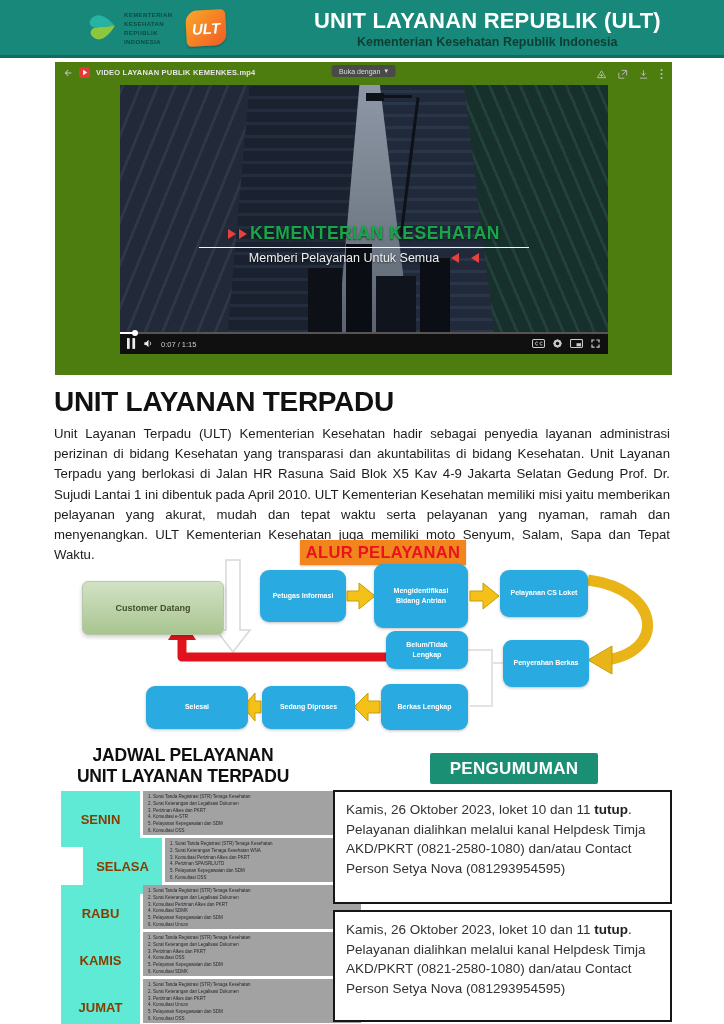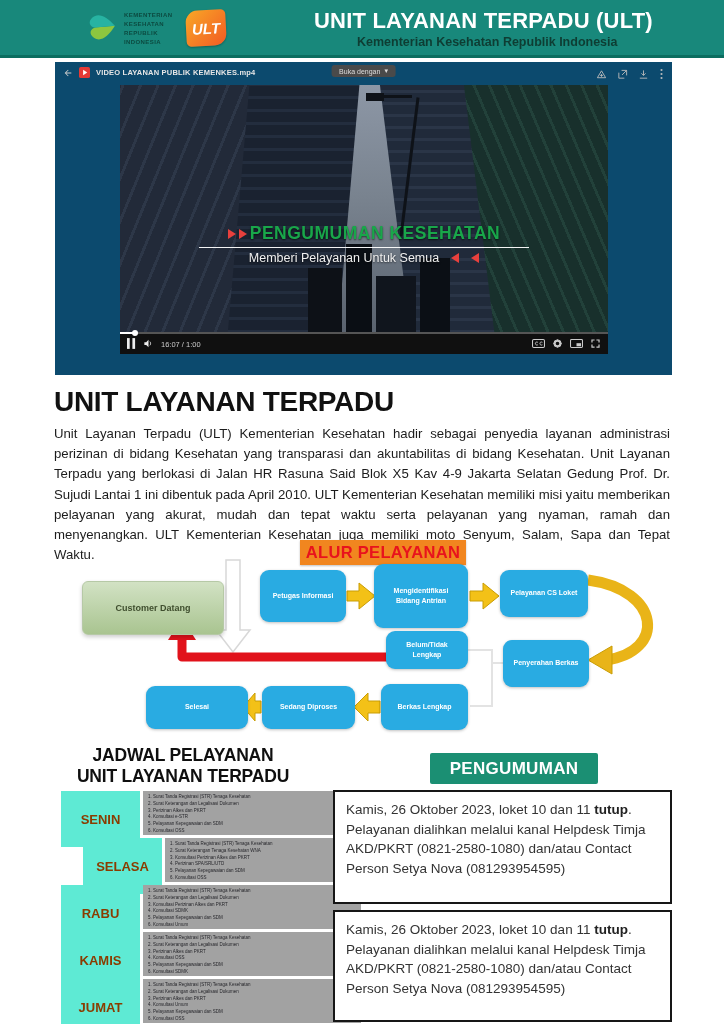--- a/index.html
+++ b/index.html
@@ -16,21 +16,21 @@
              background:linear-gradient(135deg,#f9a826,#f15a24);
              border-radius:12px 5px 12px 5px;transform:rotate(-3deg);
              display:flex;align-items:center;justify-content:center;
              color:#fff;font-weight:bold;font-size:15px;font-style:italic;
              box-shadow:0 1px 2px rgba(0,0,0,.3);}
   .hdr-title{position:absolute;left:314px;top:8px;color:#fff;font-size:22px;font-weight:800;
              letter-spacing:.2px;}
   .hdr-sub{position:absolute;left:314px;top:35px;color:#0e3d33;font-size:12.5px;font-weight:bold;margin-left:43px;}
 
   
-  #player{position:absolute;left:55px;top:62px;width:617px;height:313px;background:#0c4a6e;}
+  #player{position:absolute;left:55px;top:62px;width:617px;height:313px;background:#4d7c0f;}
   #ptopbar{position:absolute;left:0;top:0;width:100%;height:21px;display:flex;
            align-items:center;padding:0 8px;box-sizing:border-box;gap:6px;}
   .fname{color:#e6e6e6;font-size:7.5px;font-weight:bold;letter-spacing:.2px;}
   .openwith{position:absolute;left:50%;top:3px;transform:translateX(-50%);
             background:#4a4a4a;color:#ddd;font-size:7px;padding:2px 8px;border-radius:3px;
             display:flex;gap:4px;align-items:center;}
   .ptop-right{position:absolute;right:8px;top:4px;display:flex;gap:10px;align-items:center;}
 
   #vframe{position:absolute;left:65px;top:23px;width:488px;height:247px;overflow:hidden;
           background:linear-gradient(180deg,#8d97a6 0%,#79838f 45%,#5a636f 100%);}
@@ -107,21 +107,21 @@
         </g>
       </svg>
     </span>
     <div class="logo-lines">
       <div>KEMENTERIAN</div>
       <div>KESEHATAN</div>
       <div>REPUBLIK</div>
       <div>INDONESIA</div>
     </div>
     <div class="ult-badge">ULT</div>
-    <div class="hdr-title">UNIT LAYANAN TERPADU (ULT)</div>
+    <div class="hdr-title">UNIT LAYANAN REPUBLIK (ULT)</div>
     <div class="hdr-sub">Kementerian Kesehatan Republik Indonesia</div>
   </div>
 
   <div id="player">
 
     <div id="ptopbar">
       <span>
         <svg width="10" height="10" viewBox="0 0 24 24">
             <path fill="#ccc" d="M20 11H7.8l5.6-5.6L12 4l-8 8 8 8 1.4-1.4L7.8 13H20z"></path>
           </svg>
@@ -184,21 +184,21 @@
       <div class="bld" style="left:300px;bottom:0;width:30px;height:74px;background:#0b0f15;"></div>
 
       <div class="bld" style="left:288px;top:12px;width:3px;height:140px;background:#0e1218;transform:rotate(7deg);"></div>
       <div class="bld" style="left:252px;top:10px;width:40px;height:3px;background:#0e1218;"></div>
       <div class="bld" style="left:246px;top:8px;width:18px;height:8px;background:#0e1218;"></div>
 
       <div class="overlayText">
         <div class="ovl1">
           <span class="tri-r"></span>
           <span class="tri-r"></span>
-          <span class="ovl-title">PENGUMUMAN KESEHATAN</span>
+          <span class="ovl-title">KEMENTERIAN KESEHATAN</span>
         </div>
         <div class="ovl-rule"></div>
         <div class="ovl2">
           <span>Memberi Pelayanan Untuk Semua</span>
           <span class="tri-l"></span>
           <span class="tri-l"></span>
         </div>
       </div>
     </div>
 
@@ -213,21 +213,21 @@
               <rect x="0" y="0" width="3" height="12" fill="#eee"></rect>
               <rect x="6" y="0" width="3" height="12" fill="#eee"></rect>
             </svg>
         </span>
         <span>
           <svg width="11" height="11" viewBox="0 0 24 24">
               <polygon points="3,9 7,9 12,4 12,20 7,15 3,15" fill="#eee"></polygon>
               <path d="M15 8c2 2 2 6 0 8" stroke="#eee" stroke-width="2" fill="none"></path>
             </svg>
         </span>
-        <span class="ctime">16:07 / 1:00</span>
+        <span class="ctime">0:07 / 1:15</span>
         <span class="ctr-spacer"></span>
         <span>
           <svg width="13" height="11" viewBox="0 0 20 14">
               <rect x="0.8" y="0.8" width="18.4" height="12.4" rx="2" fill="none" stroke="#ccc" stroke-width="1.6"></rect>
               <path d="M9 5.2c-1.6-1-3.8-.3-3.8 1.8S7.4 10 9 9M16 5.2c-1.6-1-3.8-.3-3.8 1.8S14.4 10 16 9" stroke="#ccc" stroke-width="1.4" fill="none"></path>
             </svg>
         </span>
         <span>
           <svg width="11" height="11" viewBox="0 0 24 24">
               <path fill="#ccc" d="M12 8a4 4 0 1 0 0 8 4 4 0 0 0 0-8zm9.4 5.6-2.1 1.1.6 2.3-2.9 2.9-2.3-.6-1.1 2.1h-3.2l-1.1-2.1-2.3.6-2.9-2.9.6-2.3-2.1-1.1v-3.2l2.1-1.1-.6-2.3 2.9-2.9 2.3.6 1.1-2.1h3.2l1.1 2.1 2.3-.6 2.9 2.9-.6 2.3 2.1 1.1z"></path>

